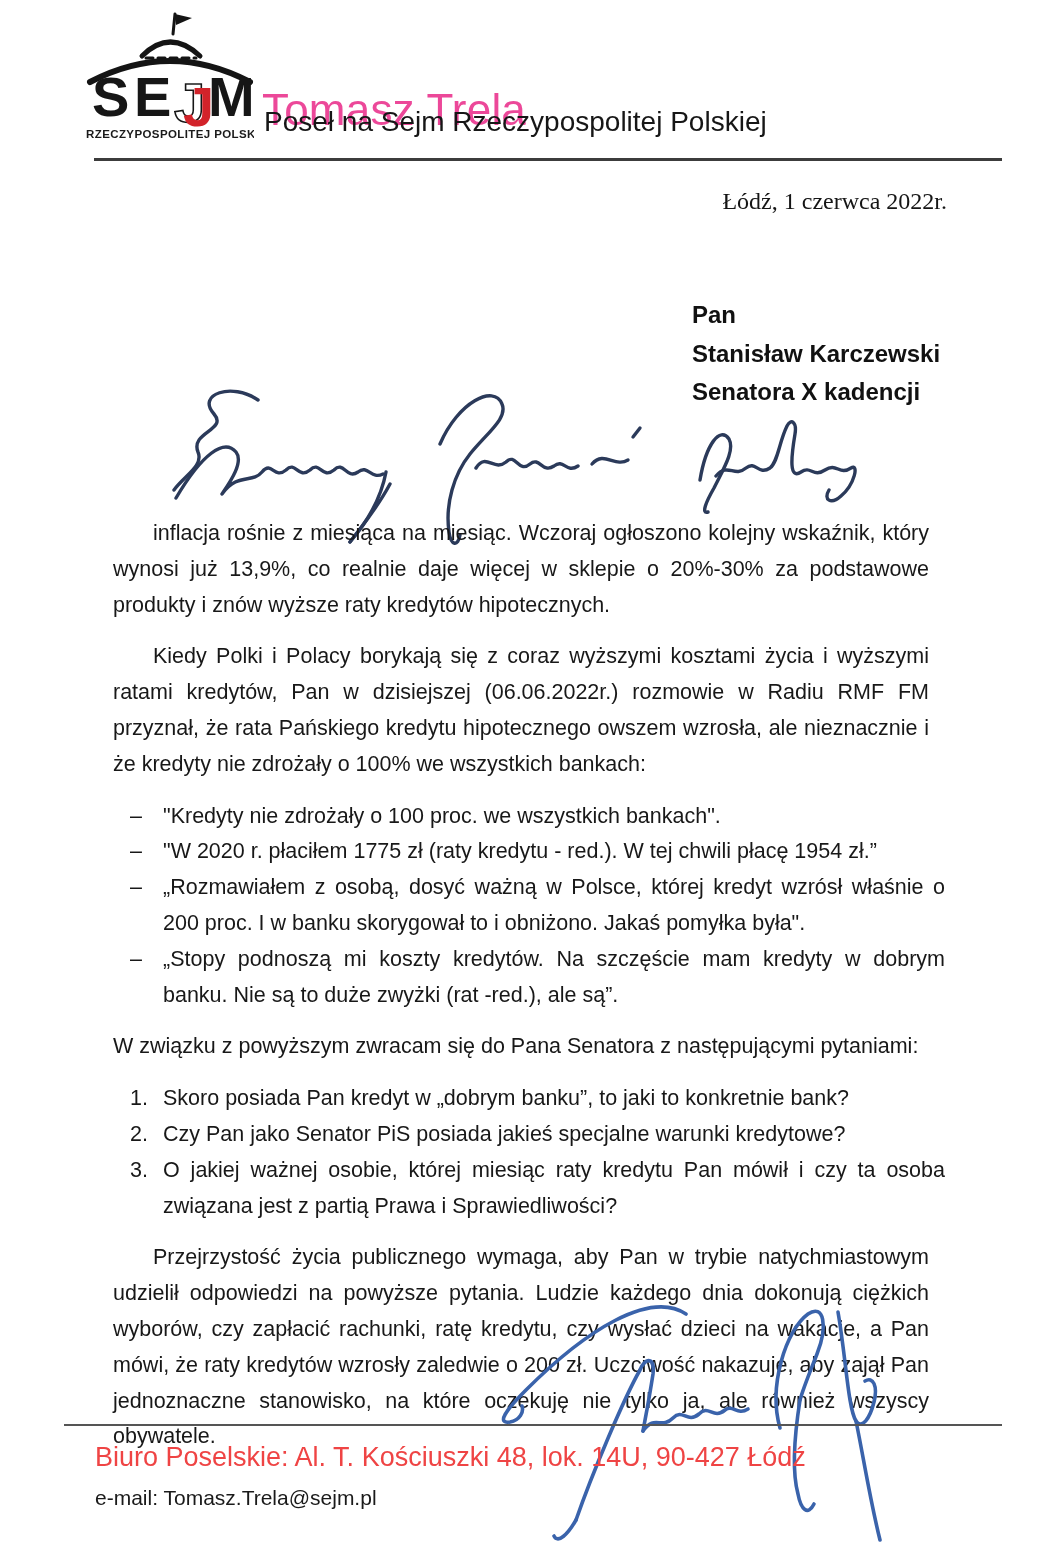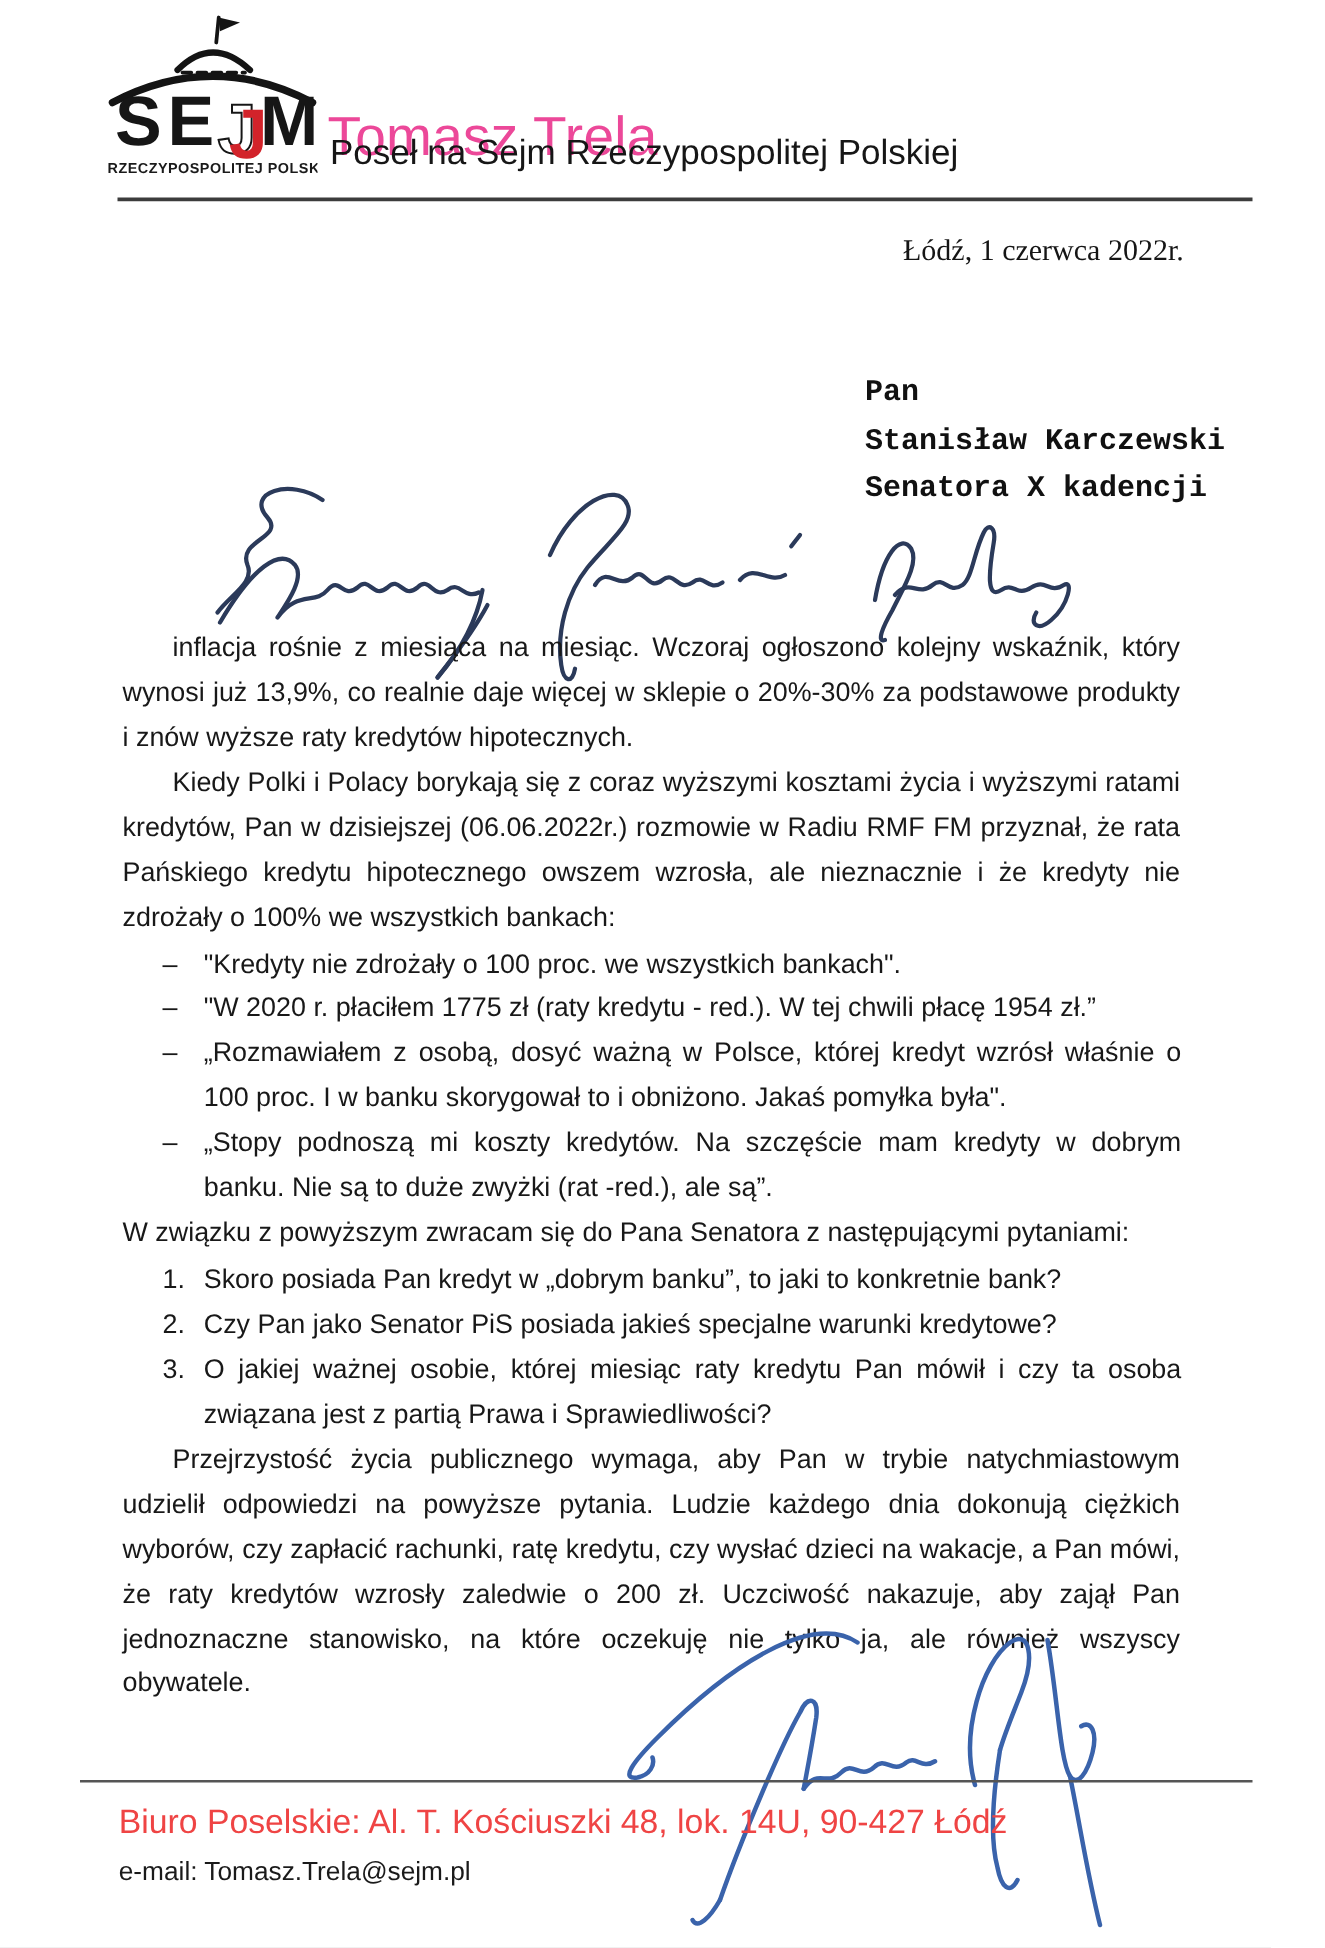--- a/index.html
+++ b/index.html
@@ -26,32 +26,32 @@
     position:absolute;left:94px;top:158px;width:908px;height:3px;
     background:#3c3c3c;
   }
   
   .date-line{
     position:absolute;top:188px;right:113px;
     font-size:24px;color:#151515;font-family:Liberation Serif, serif;
   }
   .recipient{
     position:absolute;left:692px;top:296px;
-    font-size:24px;font-weight:bold;line-height:38.5px;color:#111;font-family:Liberation Mono, monospace;
+    font-size:24px;font-weight:bold;line-height:38.5px;color:#111;
   }
   
   .greeting-svg{position:absolute;left:140px;top:380px;pointer-events:none;}
   .signature-svg{position:absolute;left:468px;top:1268px;pointer-events:none;}
   
   .letter-body{
     position:absolute;left:97px;top:500px;width:848px;
     font-size:21.5px;line-height:35.8px;
     text-align:justify;color:#181818;
   }
-  .letter-body p{margin:1px;}
+  .letter-body p{margin:16px;}
   .para-indent{text-indent:40px;}
   .hang{position:relative;padding-left:66px;margin:0;}
   .hang .marker{position:absolute;left:33px;top:0;}
   
   .footer-rule{
     position:absolute;left:64px;top:1424px;width:938px;height:2px;
     background:#555;
   }
   .footer-address{position:absolute;left:95px;top:1442px;font-size:27px;color:#ef4444;}
   .footer-email{position:absolute;left:95px;top:1486px;font-size:21px;color:#1a1a1a;}
@@ -121,21 +121,21 @@
     <div class="hang">
       <span class="marker">–</span>
       <span>"Kredyty nie zdrożały o 100 proc. we wszystkich bankach".</span>
     </div>
     <div class="hang">
       <span class="marker">–</span>
       <span>"W 2020 r. płaciłem 1775 zł (raty kredytu - red.). W tej chwili płacę 1954 zł.”</span>
     </div>
     <div class="hang">
       <span class="marker">–</span>
-      <span>„Rozmawiałem z osobą, dosyć ważną w Polsce, której kredyt wzrósł właśnie o 100 proc. I w banku skorygował to i obniżono. Jakaś pomyłka była".</span>
+      <span>„Rozmawiałem z osobą, dosyć ważną w Polsce, której kredyt wzrósł właśnie o 200 proc. I w banku skorygował to i obniżono. Jakaś pomyłka była".</span>
     </div>
     <div class="hang">
       <span class="marker">–</span>
       <span>„Stopy podnoszą mi koszty kredytów. Na szczęście mam kredyty w dobrym banku. Nie są to duże zwyżki (rat -red.), ale są”.</span>
     </div>
 
     <p>W związku z powyższym zwracam się do Pana Senatora z następującymi pytaniami:</p>
 
     <div class="hang">
       <span class="marker">1.</span>

